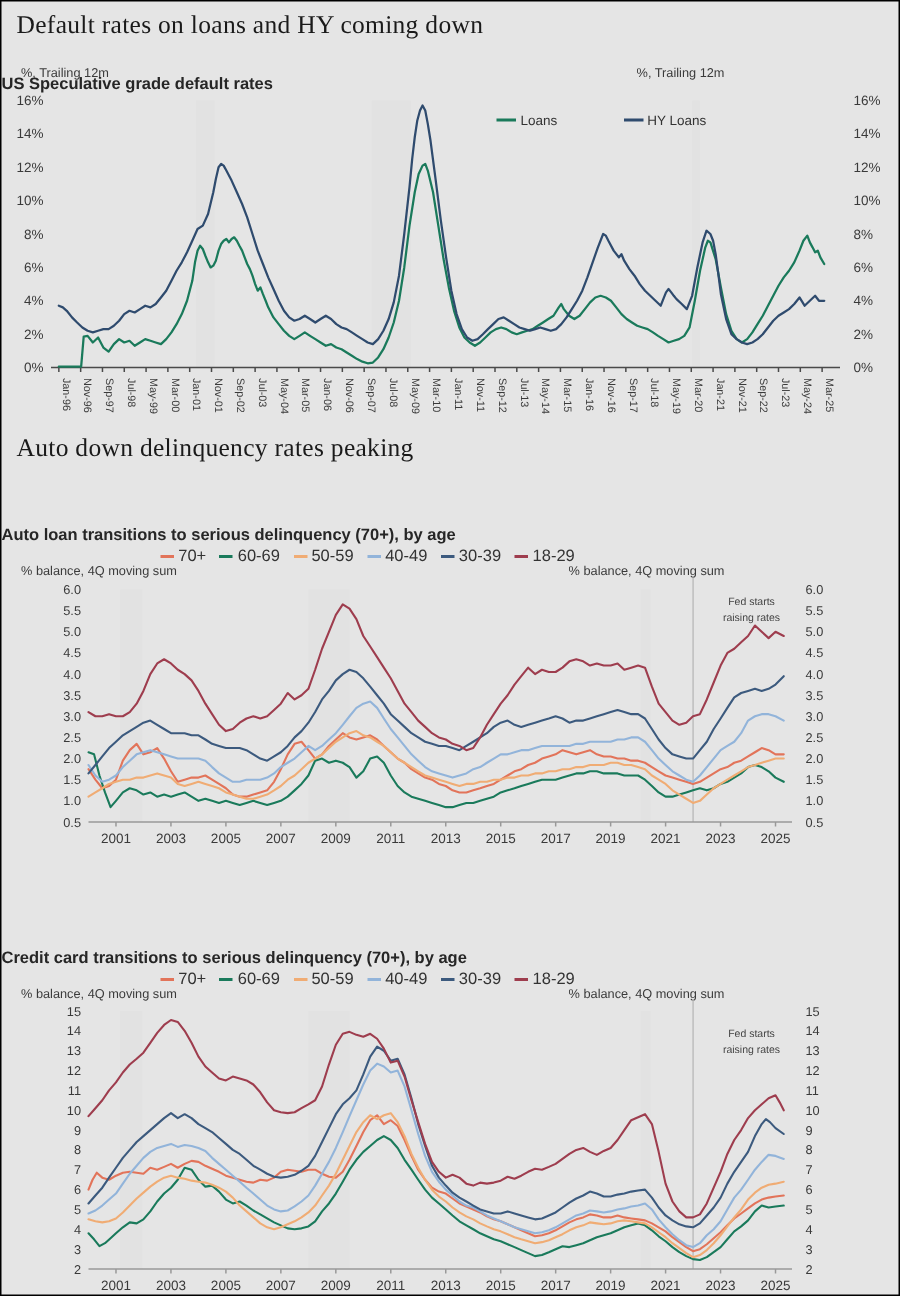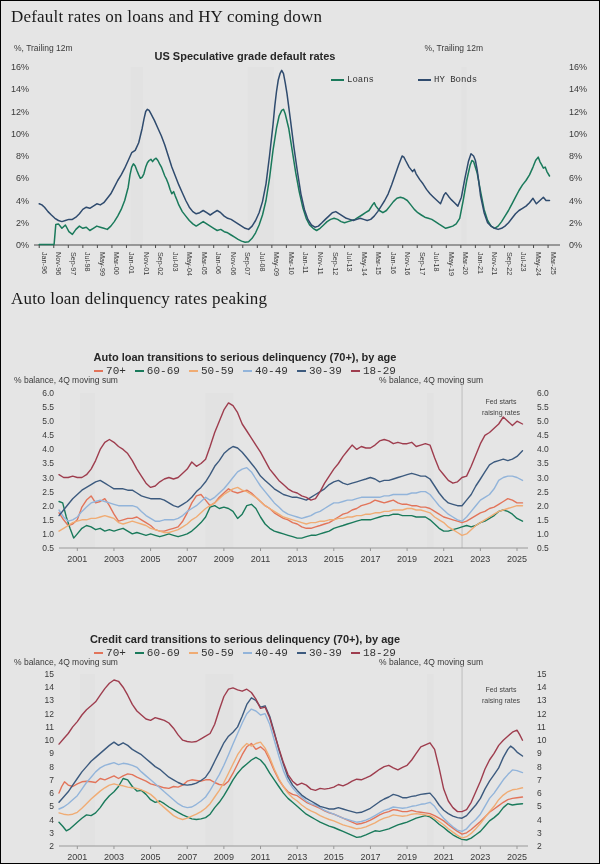--- a/index.html
+++ b/index.html
@@ -2,26 +2,26 @@
 <html><head>
 <meta charset="utf-8">
 <style>
   html,body{margin:0;padding:0;background:#fff;}
   .page{position:relative;width:598px;height:862px;background:#e5e5e5;border:1px solid #000;
         font-family:"Liberation Sans",sans-serif;overflow:hidden;}
   .heading{position:absolute;left:10px;font-family:"Liberation Serif",serif;font-size:17px;
            color:#1a1a1a;letter-spacing:.2px;white-space:nowrap;}
   .chart{position:absolute;left:0;width:488px;}
   .chart svg{position:absolute;left:0;top:0;display:block;}
-  .chart-title{position:absolute;left:0;right:0;text-align:center;font-size:11px;font-weight:600;
+  .chart-title{position:absolute;left:0;right:0;text-align:left;font-size:11px;font-weight:600;
                color:#262626;}
   .corner-label{position:absolute;font-size:8.5px;color:#3a3a3a;white-space:nowrap;}
   .corner-label.left{left:13px;}
   .corner-label.right{right:6px;text-align:right;}
-  .legend{position:absolute;display:flex;font-family:Liberation Mono, monospace;}
+  .legend{position:absolute;display:flex;}
   .legend-0{left:330px;top:38px;gap:44px;}
   .legend-c{left:0;right:0;top:26px;justify-content:center;gap:9px;}
   .lg-item{display:flex;align-items:center;gap:3px;}
   .lg-swatch{display:inline-block;height:2px;width:9px;}
   .legend-0 .lg-swatch{width:13px;}
   .lg-label{font-size:11px;color:#333;}
   .legend-0 .lg-label{font-size:9px;}
   .fed-note{position:absolute;width:74px;text-align:center;font-size:7px;color:#444;line-height:1.55;}
   svg text{font-family:"Liberation Sans",sans-serif;fill:#3a3a3a;}
 </style>
@@ -134,26 +134,26 @@
         <polyline points="38.2,207.4 47.0,207.4 53.1,207.4 54.8,187.4 57.4,186.9 60.9,191.3 64.4,188.0 67.9,194.7 71.4,197.4 74.9,192.4 78.4,189.1 81.8,191.3 85.3,190.2 88.8,193.5 92.3,191.3 95.8,189.1 99.3,190.2 102.8,191.3 106.3,192.4 109.8,189.1 113.3,184.6 116.7,179.1 120.2,172.4 123.7,163.5 127.2,150.2 129.0,137.9 130.7,130.1 132.4,126.8 134.2,129.0 135.9,133.5 137.7,137.9 139.4,141.3 141.2,140.1 142.9,136.8 144.7,130.1 146.4,125.7 148.1,123.5 149.9,122.3 151.6,124.6 153.4,122.3 155.1,121.2 156.9,123.5 158.6,126.8 160.4,130.1 162.1,134.6 163.8,139.0 165.6,142.4 167.3,146.8 169.1,152.4 170.8,156.8 172.6,154.6 174.3,159.1 176.1,163.5 177.8,167.9 181.3,174.6 184.8,179.1 188.3,183.5 191.8,186.9 195.2,189.1 198.7,186.9 202.2,184.6 205.7,186.9 209.2,189.1 212.7,191.3 216.2,193.5 219.7,192.4 223.2,194.7 226.7,195.8 230.1,198.0 233.6,200.2 237.1,202.4 240.6,204.1 244.1,205.2 247.6,204.7 251.1,201.3 254.6,195.8 258.1,188.0 261.5,178.0 265.0,163.5 268.5,141.3 272.0,113.4 275.5,91.2 278.1,79.0 280.7,73.4 282.5,72.3 284.2,76.7 287.7,91.2 291.2,113.4 294.7,135.7 298.2,154.6 301.7,170.2 305.2,181.3 308.6,188.0 312.1,191.3 315.6,193.5 319.1,191.3 322.6,188.0 326.1,184.6 329.6,182.4 333.1,181.3 336.6,182.4 340.1,184.6 343.5,185.8 347.0,184.6 350.5,183.5 354.0,182.4 357.5,180.2 361.0,178.0 364.5,175.7 368.0,173.5 371.5,167.9 373.2,165.7 374.9,169.1 378.4,173.5 381.9,175.7 385.4,173.5 388.9,169.1 392.4,164.6 395.9,161.3 399.4,160.2 402.9,161.3 406.3,163.5 409.8,167.9 413.3,172.4 416.8,175.7 420.3,178.0 423.8,180.2 427.3,181.3 430.8,182.4 434.3,184.6 437.7,186.9 441.2,189.1 444.7,191.3 448.2,190.2 451.7,189.1 455.2,186.9 458.7,181.3 462.2,163.5 465.7,143.5 469.2,127.9 470.9,123.5 472.6,124.6 476.1,135.7 479.6,154.6 483.1,172.4 486.6,183.5 490.1,189.1 493.6,191.3 497.1,189.1 500.6,184.6 504.0,179.1 507.5,173.5 511.0,166.8 514.5,160.2 518.0,153.5 521.5,147.9 525.0,143.5 528.5,137.9 532.0,130.1 534.6,123.5 537.2,120.1 538.9,124.6 540.7,127.9 542.4,131.2 544.2,130.1 545.9,134.6 548.5,139.0" fill="none" stroke="#1a7a5b" stroke-width="1.5" stroke-linejoin="round" stroke-linecap="round"></polyline>
         <polyline points="38.2,166.8 40.9,167.9 43.5,170.2 47.0,174.6 50.4,178.0 53.9,181.3 57.4,183.5 60.9,184.6 64.4,183.5 67.9,182.4 71.4,182.4 74.9,180.2 78.4,176.8 81.8,172.4 85.3,170.2 88.8,171.3 92.3,169.1 95.8,166.8 99.3,167.9 102.8,165.7 106.3,161.3 109.8,156.8 113.3,150.2 116.7,143.5 120.2,137.9 123.7,131.2 127.2,123.5 130.7,115.7 134.2,113.4 137.7,105.7 141.2,91.2 142.9,82.3 144.7,74.5 146.4,72.3 148.1,73.4 149.9,76.7 153.4,83.4 156.9,91.2 160.4,99.0 163.8,107.9 167.3,119.0 170.8,130.1 174.3,139.0 177.8,147.9 181.3,155.7 184.8,163.5 188.3,170.2 191.8,174.6 195.2,176.8 198.7,175.7 202.2,173.5 205.7,175.7 209.2,178.0 212.7,175.7 216.2,173.5 219.7,175.7 223.2,179.1 226.7,181.3 230.1,182.4 233.6,184.6 237.1,186.9 240.6,189.1 244.1,191.3 247.6,192.4 251.1,189.1 254.6,183.5 258.1,175.7 261.5,164.6 265.0,146.8 268.5,119.0 272.0,87.8 273.8,68.9 275.5,54.5 277.2,43.3 279.0,36.7 280.7,33.3 282.5,36.7 284.2,45.6 286.0,56.7 289.5,83.4 292.9,110.1 296.4,134.6 299.9,156.8 303.4,172.4 306.9,182.4 310.4,188.0 313.9,190.2 317.4,189.1 320.9,185.8 324.3,182.4 327.8,179.1 331.3,175.7 334.8,174.6 338.3,176.8 341.8,179.1 345.3,181.3 348.8,182.4 352.3,183.5 355.8,182.4 359.2,181.3 362.7,182.4 366.2,183.5 369.7,182.4 373.2,179.1 376.7,174.6 380.2,169.1 383.7,163.5 387.2,156.8 390.6,147.9 394.1,137.9 397.6,127.9 401.1,119.0 402.9,120.1 404.6,123.5 408.1,130.1 411.6,134.6 413.3,132.4 415.1,136.8 418.6,142.4 422.0,146.8 425.5,152.4 429.0,156.8 432.5,160.2 436.0,163.5 439.5,166.8 441.2,162.4 443.0,157.9 444.7,155.7 446.5,157.9 448.2,160.2 450.0,162.4 453.5,165.7 456.9,169.1 460.4,160.2 463.9,141.3 467.4,124.6 470.0,116.8 472.6,119.0 474.4,123.5 476.1,132.4 477.9,145.7 479.6,159.1 483.1,175.7 486.6,185.8 490.1,189.1 493.6,191.3 497.1,192.4 500.6,191.3 504.0,189.1 507.5,185.8 511.0,181.3 514.5,176.8 518.0,173.5 521.5,171.3 525.0,169.1 528.5,165.7 532.0,161.3 535.4,166.8 538.9,163.5 542.4,160.2 545.0,163.5 548.5,163.5" fill="none" stroke="#2f4b6e" stroke-width="1.5" stroke-linejoin="round" stroke-linecap="round"></polyline>
       </svg>
     <div class="legend legend-0">
         <span class="lg-item">
           <span class="lg-swatch" style="background: rgb(26, 122, 91);"></span>
           <span class="lg-label">Loans</span>
         </span>
         <span class="lg-item">
           <span class="lg-swatch" style="background: rgb(47, 75, 110);"></span>
-          <span class="lg-label">HY Bonds</span>
+          <span class="lg-label">HY Loans</span>
         </span>
       </div>
   </section>
 
-  <div class="heading" style="top:288px">Auto loan delinquency rates peaking</div>
+  <div class="heading" style="top:288px">Auto down delinquency rates peaking</div>
 
   <section class="chart" id="chart-1" style="top:338px;height:240px">
     <div class="chart-title" style="top:12px">Auto loan transitions to serious delinquency (70+), by age</div>
     <div class="corner-label left" style="top:36px">% balance, 4Q moving sum</div>
     <div class="corner-label right" style="top:36px">% balance, 4Q moving sum</div>
     <svg class="plot" width="600" height="240">
         <rect x="79.1" y="54" width="14.7" height="155" fill="#e2e2e2"></rect>
         <rect x="204.6" y="54" width="27.5" height="155" fill="#e2e2e2"></rect>
         <rect x="426.2" y="54" width="6.4" height="155" fill="#e2e2e2"></rect>
         <line x1="461.0468750000015" x2="461.0468750000015" y1="46" y2="209" stroke="#b9b9b9" stroke-width="0.9"></line>

